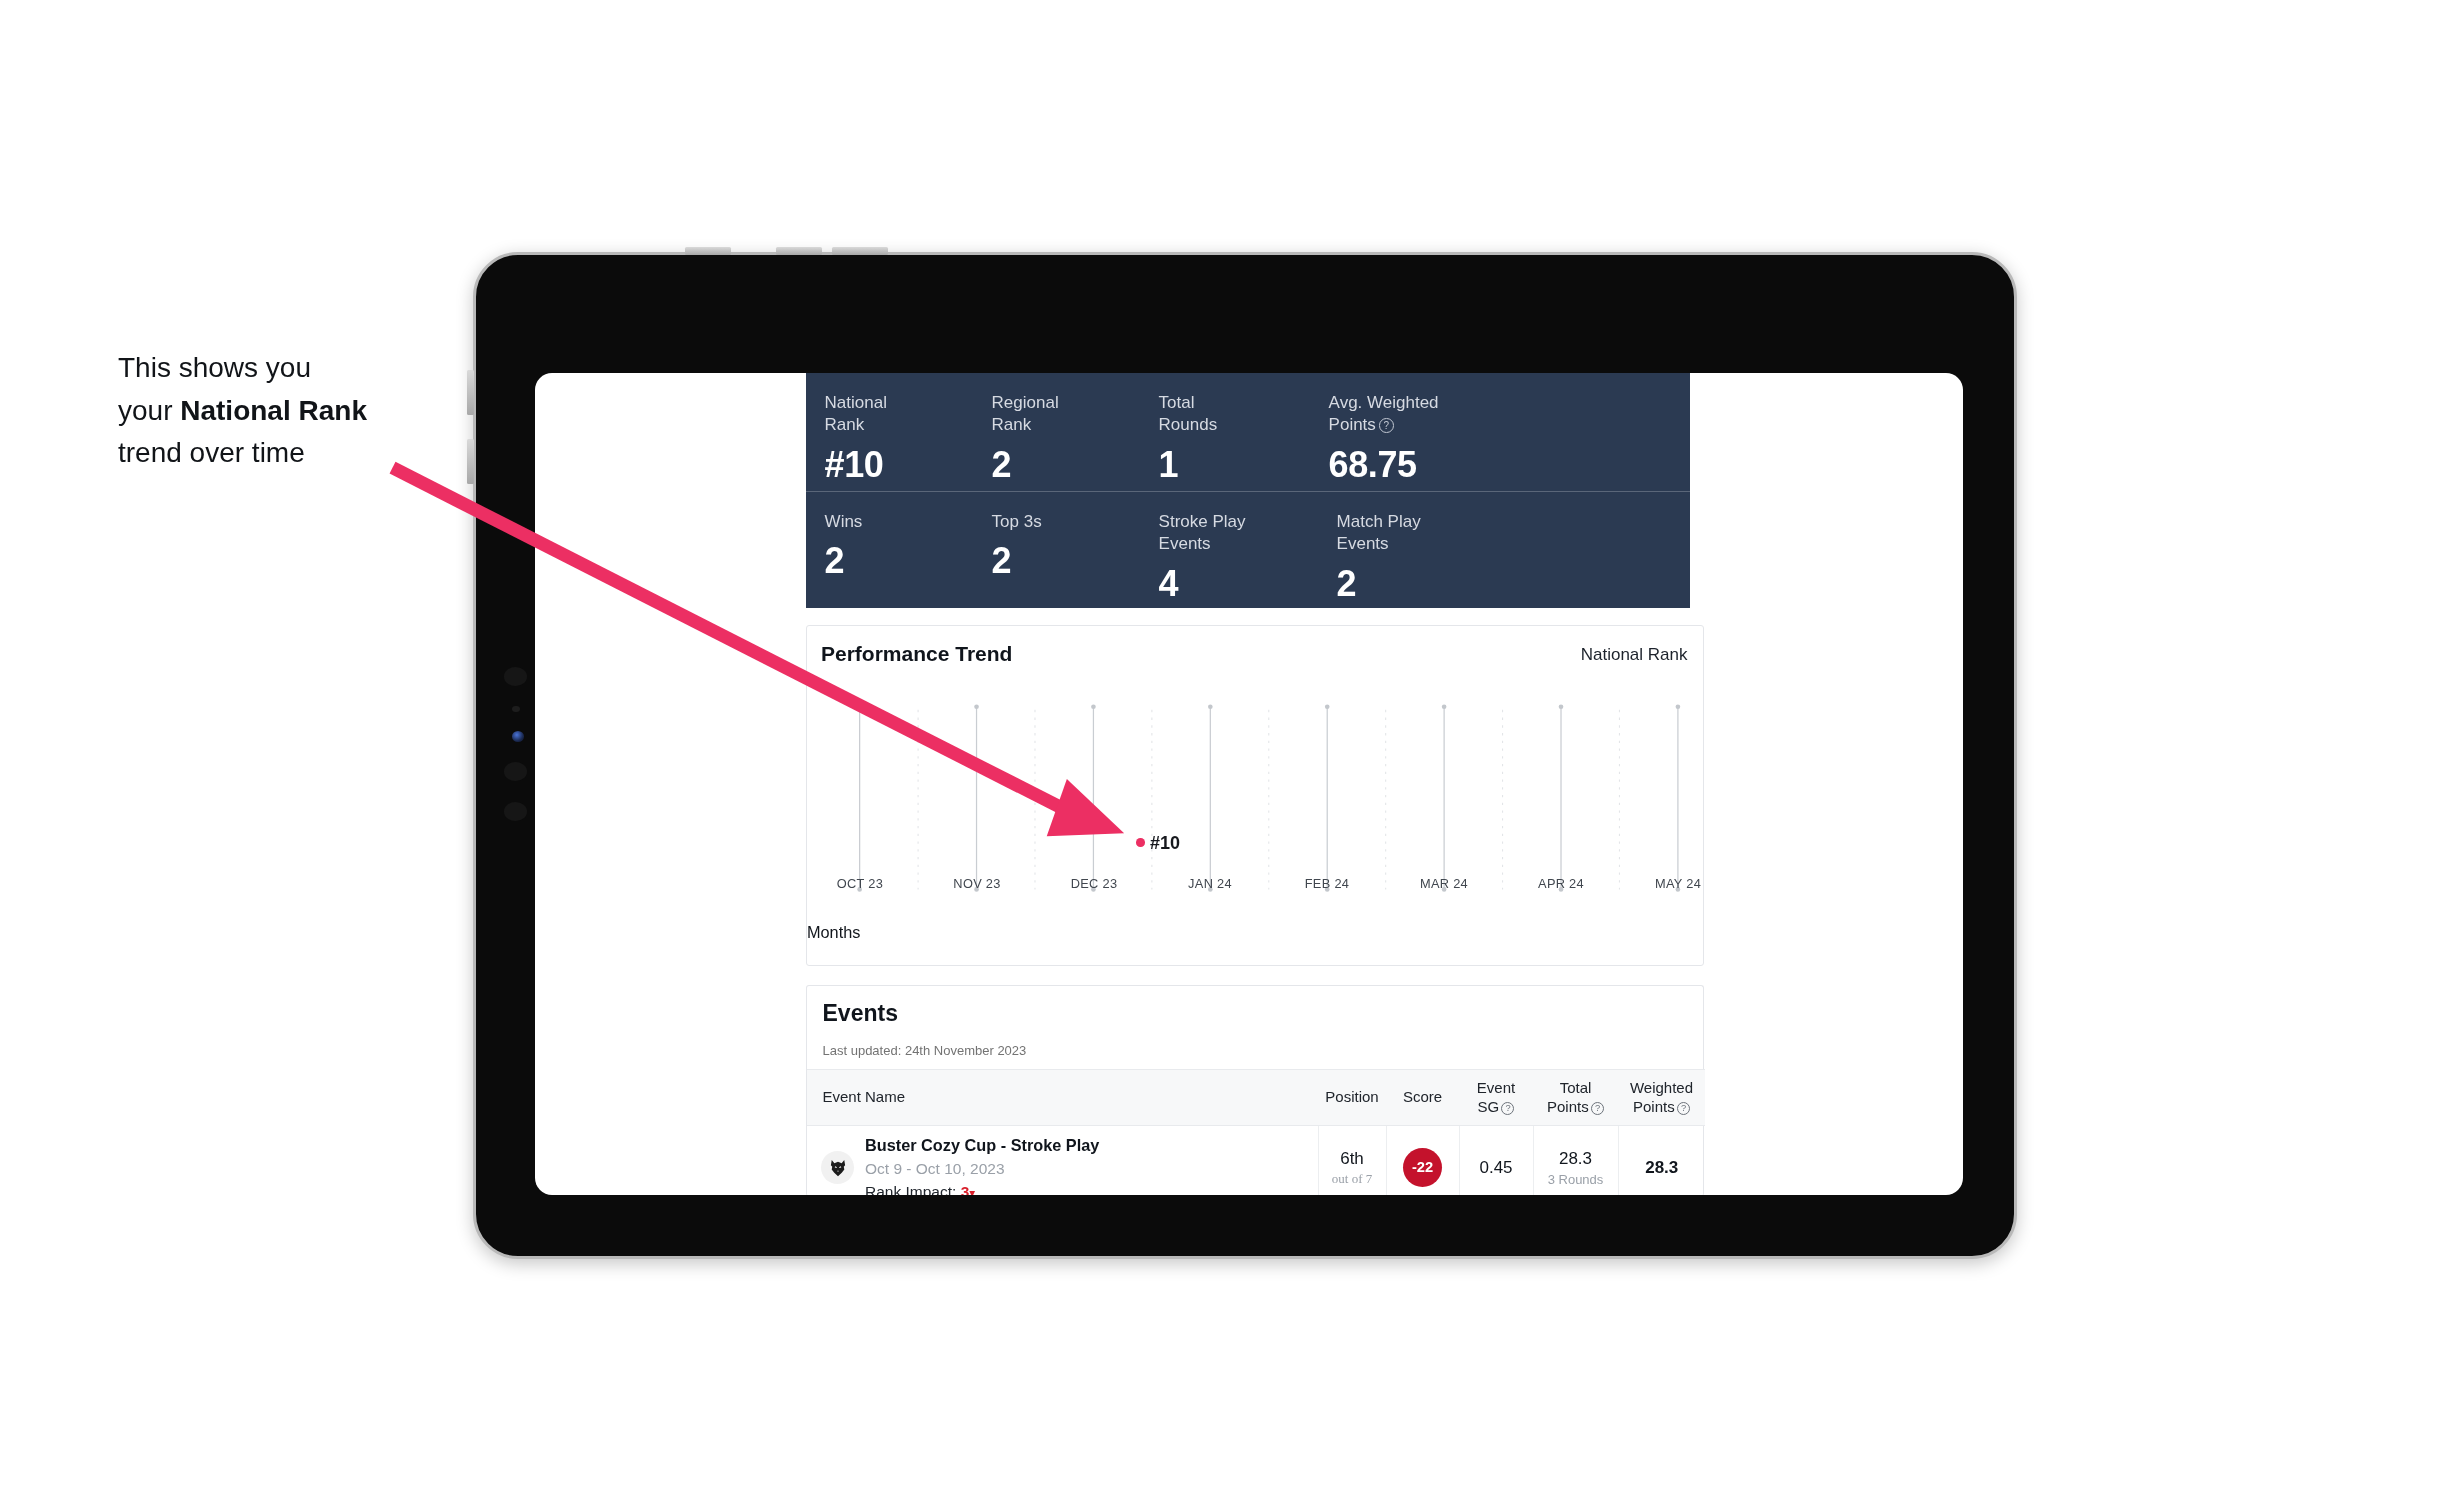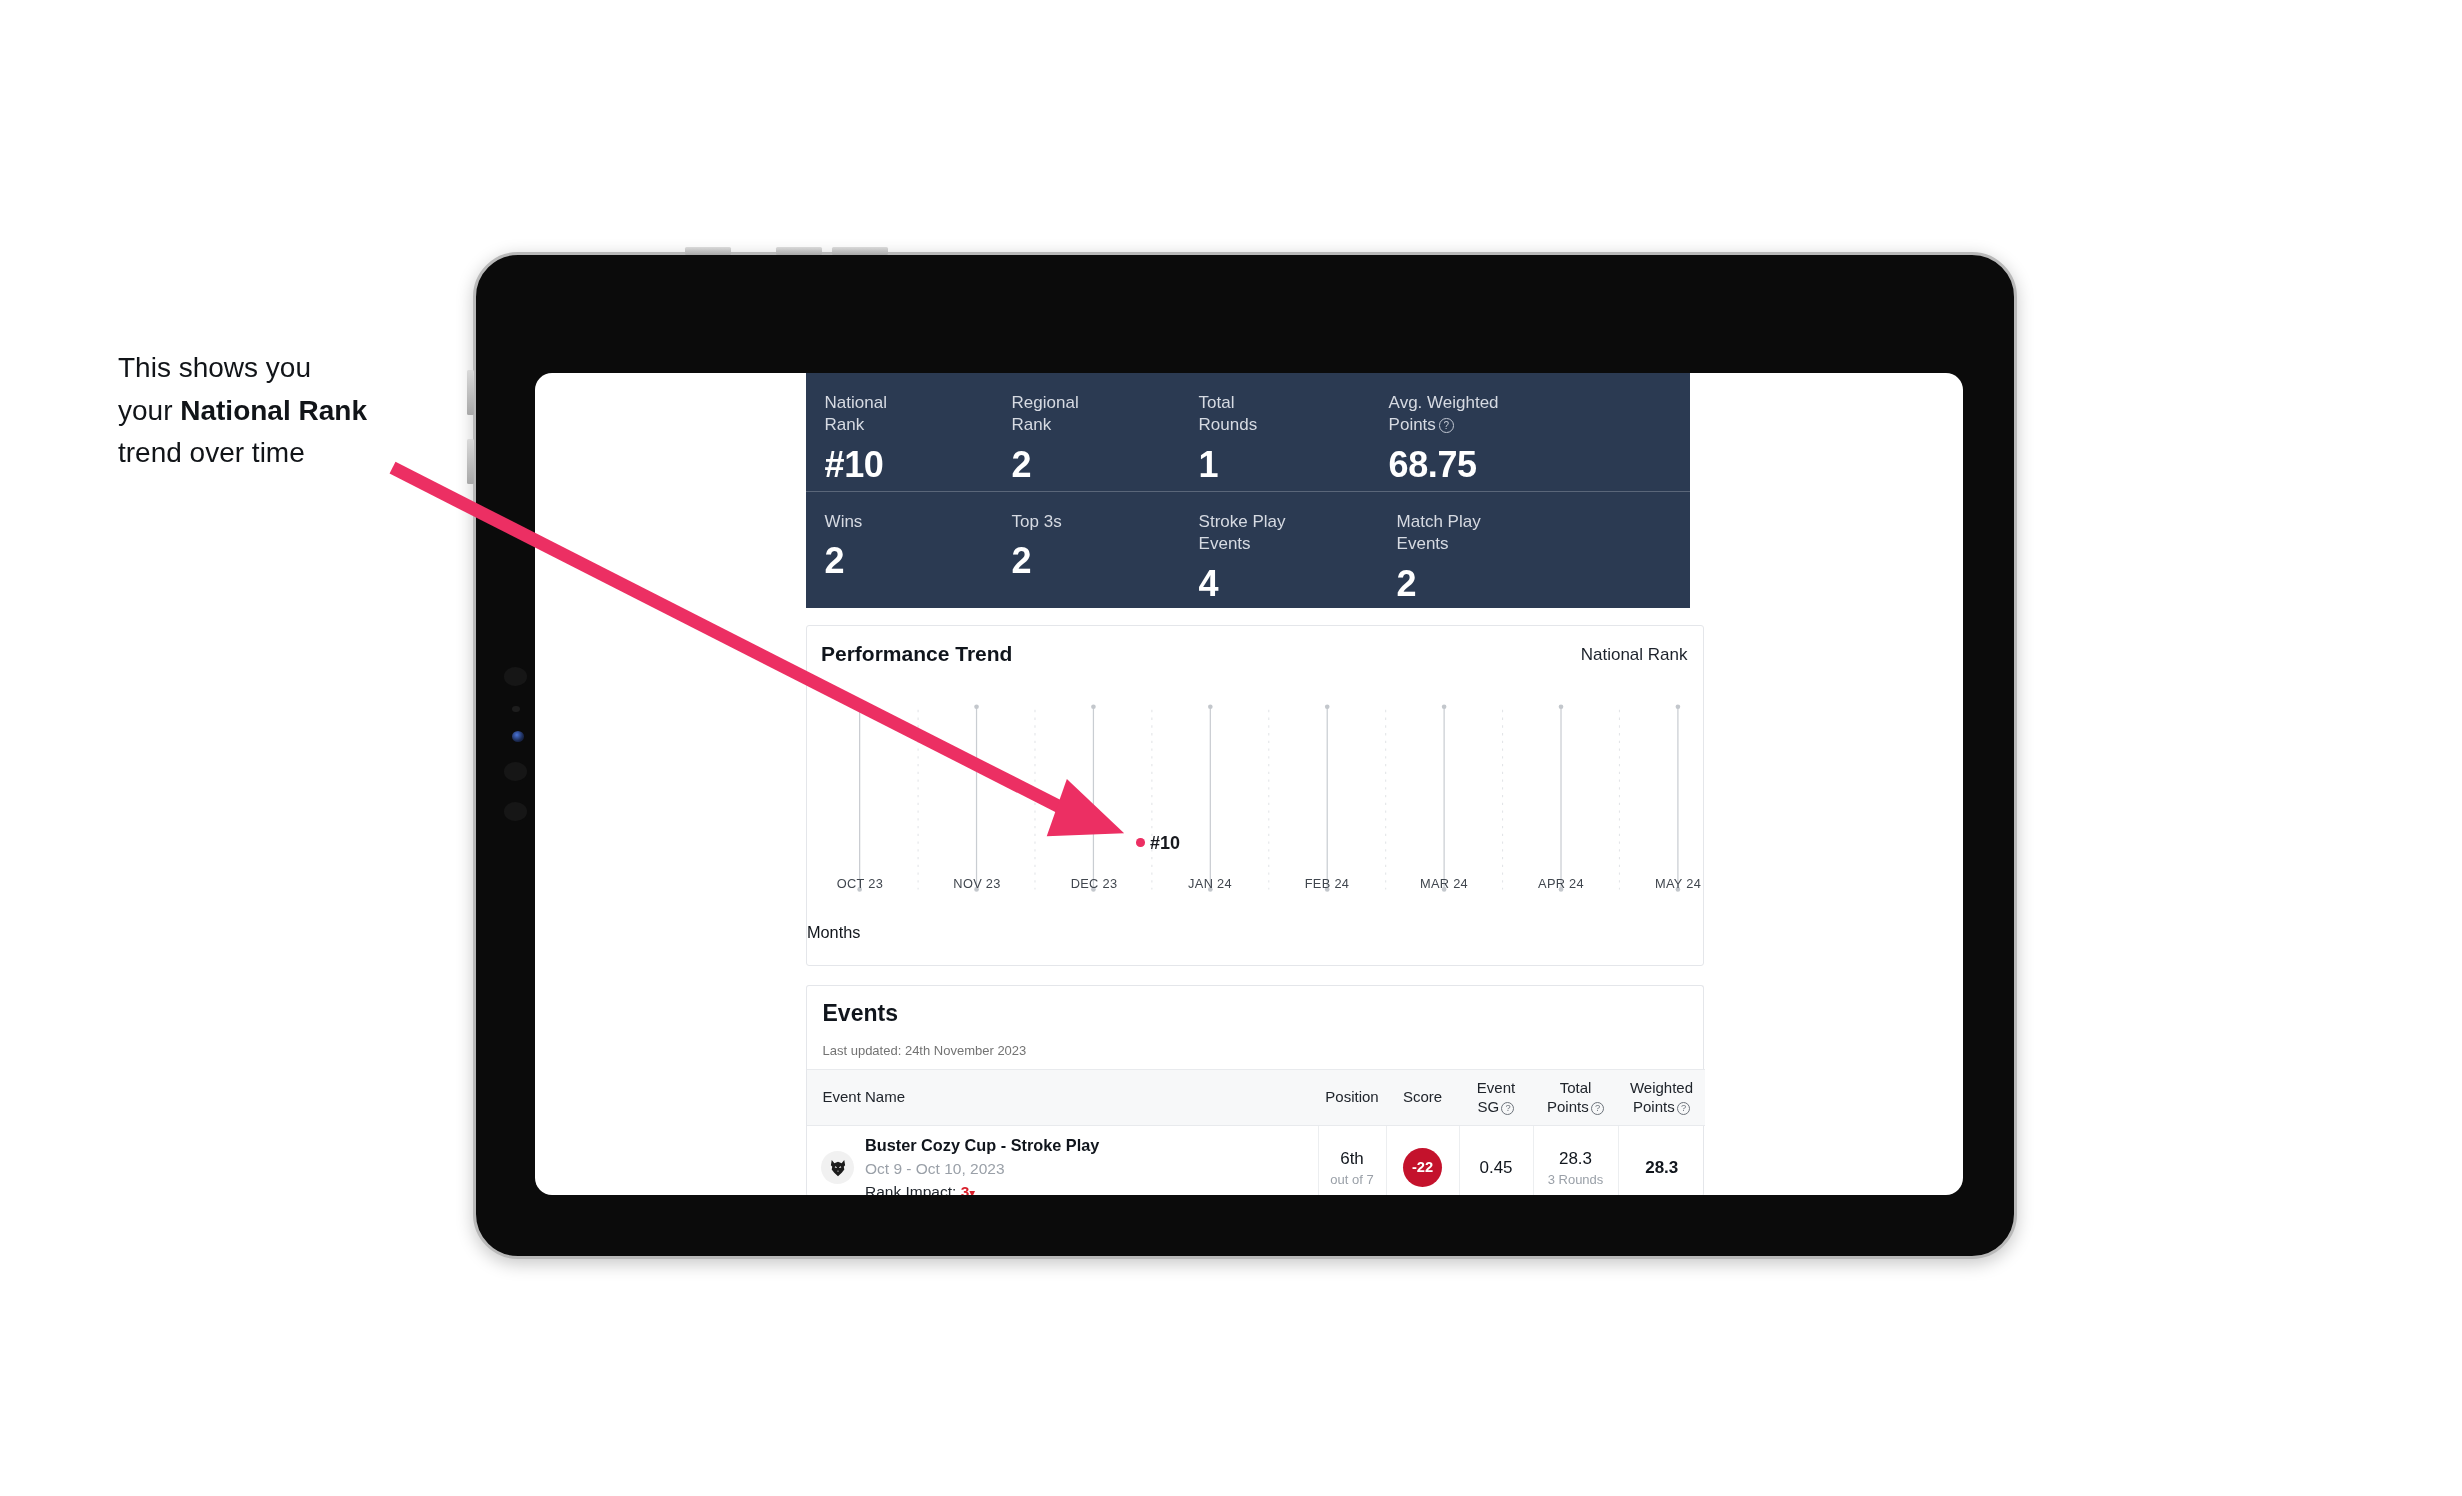--- a/index.html
+++ b/index.html
@@ -73,21 +73,21 @@
 
   #app { position:absolute; left:0; top:0; width:1428px; height:822px; }
 
   
   #stats-panel {
     position:absolute;
     left:271px; top:0;
     width:884px; height:235px;
     background:#2b3a52;
   }
-  .stats-row { display:flex; height:118px;gap:20px; }
+  .stats-row { display:flex; height:118px; }
   .stats-row.row2 { border-top:1.5px solid #5a6679; }
   .stat-cell { padding:19.4px 0 0 18.6px; }
   .stat-label {
     font-size:17px; line-height:1.30;
     color:#d6dae2; font-weight:400; white-space:pre-line;
   }
   .stat-value {
     margin-top:7px;
     font-size:36px; font-weight:700; color:#ffffff; letter-spacing:-0.4px;
   }
@@ -171,21 +171,21 @@
     display:flex; align-items:center; justify-content:center;
   }
   .ev-txt { line-height:1.38; }
   .ev-name { font-size:16.3px; font-weight:700; color:#10151c; }
   .ev-date { font-size:15.5px; color:#9aa0a8; margin-top:1.5px; }
   .ev-rank { font-size:15.5px; color:#20252c; margin-top:1.5px; }
   .ev-rank .num { color:#d91f2b; font-weight:700; }
   .ev-rank .caret { color:#d91f2b; font-size:11.6px; }
 
   .pos-main { font-size:17px; color:#11161d; }
-  .pos-sub { font-size:13px; color:#9aa0a8; margin-top:2.3px; }
+  .pos-sub { font-size:13px; color:#9aa0a8; margin-top:2.3px;font-family:Liberation Serif, serif; }
   .score-pill {
     display:inline-block; width:39px; height:39px; line-height:39px;
     border-radius:50%; background:#c4122c; color:#fff;
     font-size:14.7px; font-weight:700;
   }
   .tot-main { font-size:17px; }
   .tot-sub { font-size:13px; color:#9aa0a8; margin-top:2.3px; }
   .wt-main { font-size:17px; font-weight:700; }
   .q-mark-d {
     display:inline-block; width:13px; height:13px; line-height:11.6px;

